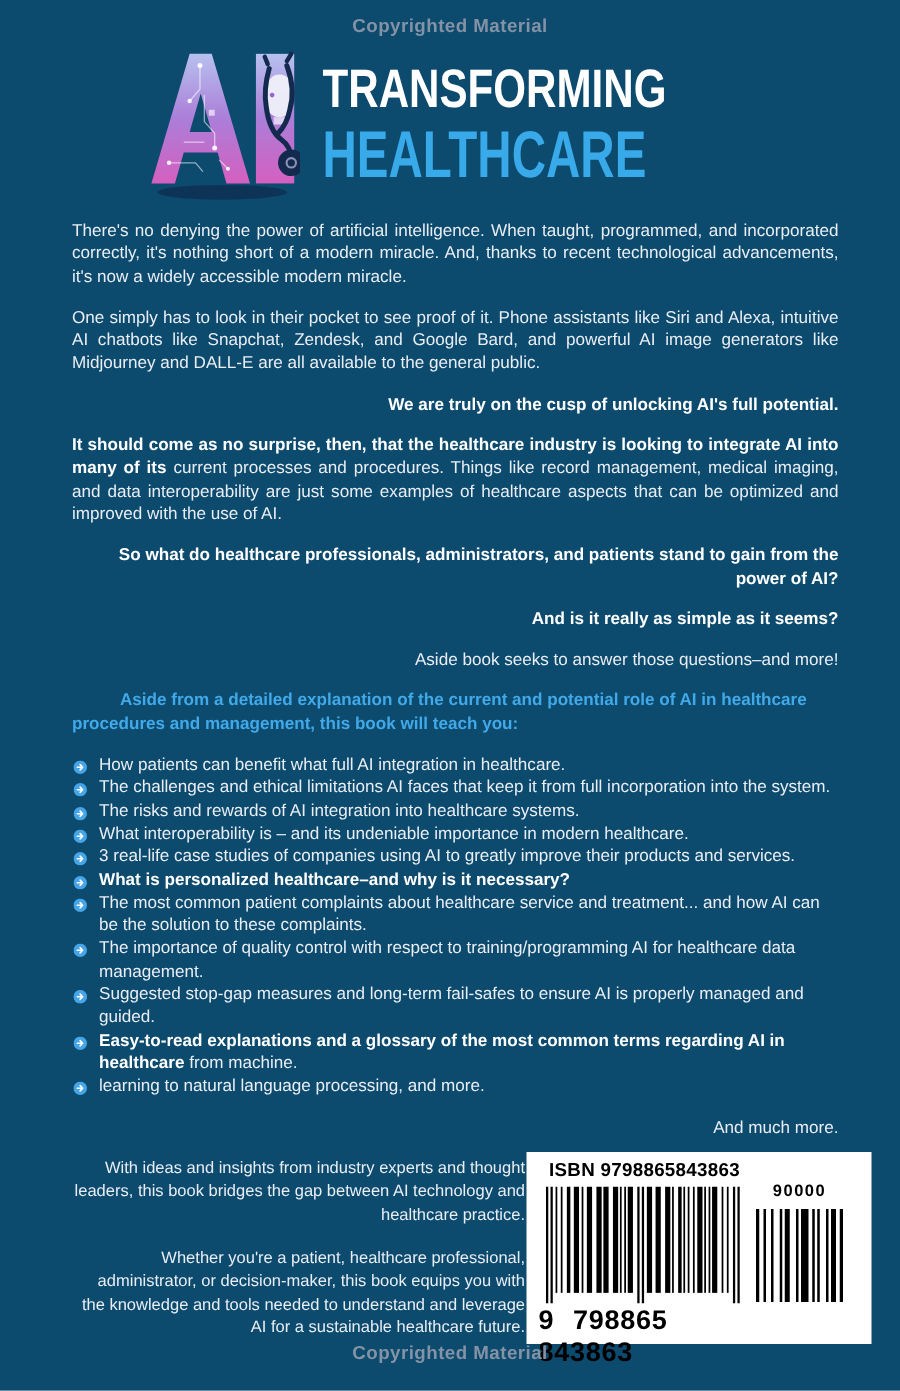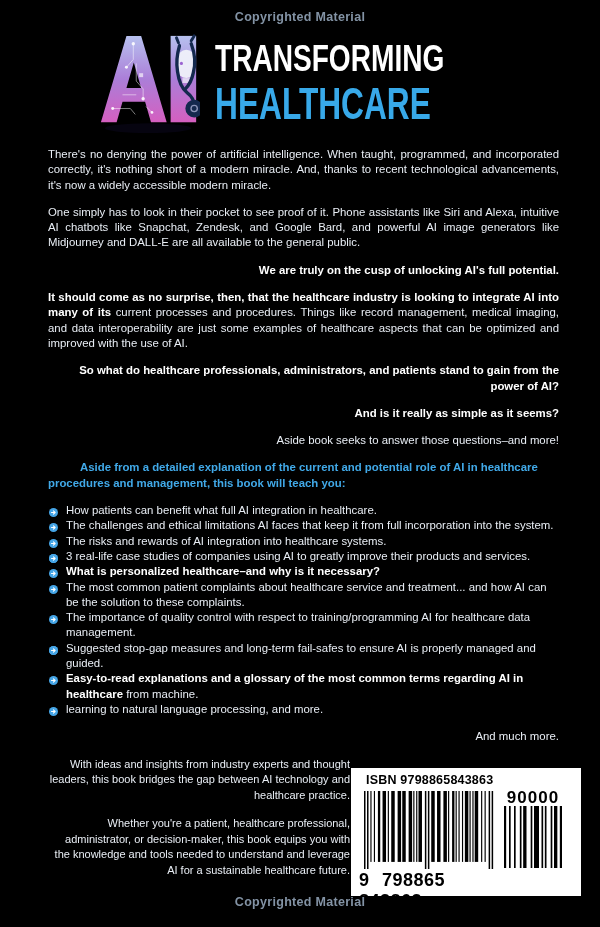--- a/index.html
+++ b/index.html
@@ -1,21 +1,21 @@
 <!DOCTYPE html>
 <html><head>
 <meta charset="utf-8">
 <style>
   html, body { margin: 0; padding: 0; }
   body { width: 600px; height: 927px; font-family: "Liberation Sans", sans-serif; }
 
   .cover {
     position: relative;
     width: 600px; height: 927px;
-    background: #000000;
+    background: #0c4a6e;
     overflow: hidden;
   }
 
   .copyright {
     position: absolute; left: 0; width: 100%;
     text-align: center;
     color: #8393a5;
     font-size: 12.5px; font-weight: bold; letter-spacing: .3px;
   }
   .copyright.top { top: 10px; }
@@ -67,21 +67,21 @@
     font-size: 12.5px; font-weight: bold; letter-spacing: .2px;
   }
   .barcode-main { position: absolute; left: 13px; top: 23px; width: 131px; height: 78px; }
   .barcode-main svg, .barcode-addon svg { width: 100%; height: 100%; display: block; }
   .isbn-digits {
     position: absolute; left: 8px; top: 102px; width: 150px;
     font-size: 18px; font-weight: bold; word-spacing: 7px; letter-spacing: .5px;
   }
   .price-code {
     position: absolute; left: 150px; top: 20px; width: 64px;
-    text-align: center; font-size: 17px; font-weight: bold; letter-spacing: 1px;
+    text-align: center; font-size: 11px; font-weight: bold; letter-spacing: 1px;
   }
   .barcode-addon { position: absolute; left: 153px; top: 38px; width: 58px; height: 62px; }
 </style>
 </head>
 <body>
 
 <div class="cover">
 
   <div class="copyright top">Copyrighted Material</div>
 
@@ -172,21 +172,21 @@
     </svg>
   </span>
 <span><span>The risks and rewards of AI integration into healthcare systems.</span></span></li>
         <li class="bullet">
   <span class="bicon">
     <svg viewBox="0 0 10 10" width="9" height="9">
       <circle cx="5" cy="5" r="5" fill="#45a5e6"></circle>
       <path d="M2.8 5 H6.4 M4.9 3.1 L6.8 5 L4.9 6.9" stroke="#ffffff" stroke-width="1.2" fill="none" stroke-linecap="round" stroke-linejoin="round"></path>
     </svg>
   </span>
-</li>
+<span><span>What interoperability is – and its undeniable importance in modern healthcare.</span></span></li>
         <li class="bullet">
   <span class="bicon">
     <svg viewBox="0 0 10 10" width="9" height="9">
       <circle cx="5" cy="5" r="5" fill="#45a5e6"></circle>
       <path d="M2.8 5 H6.4 M4.9 3.1 L6.8 5 L4.9 6.9" stroke="#ffffff" stroke-width="1.2" fill="none" stroke-linecap="round" stroke-linejoin="round"></path>
     </svg>
   </span>
 <span><span>3 real-life case studies of companies using AI to greatly improve their products and services.</span></span></li>
         <li class="bullet">
   <span class="bicon">

